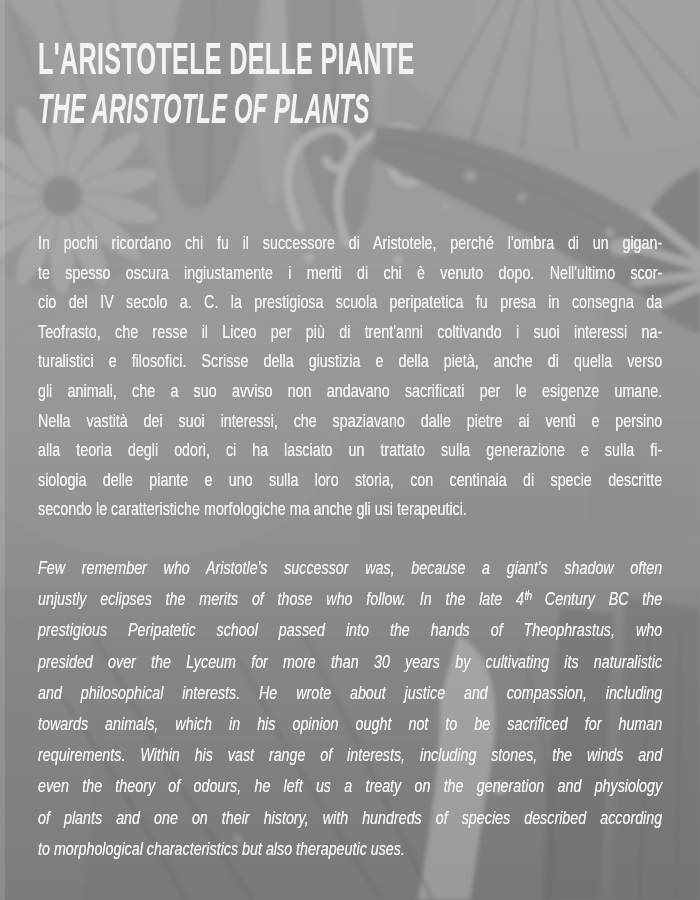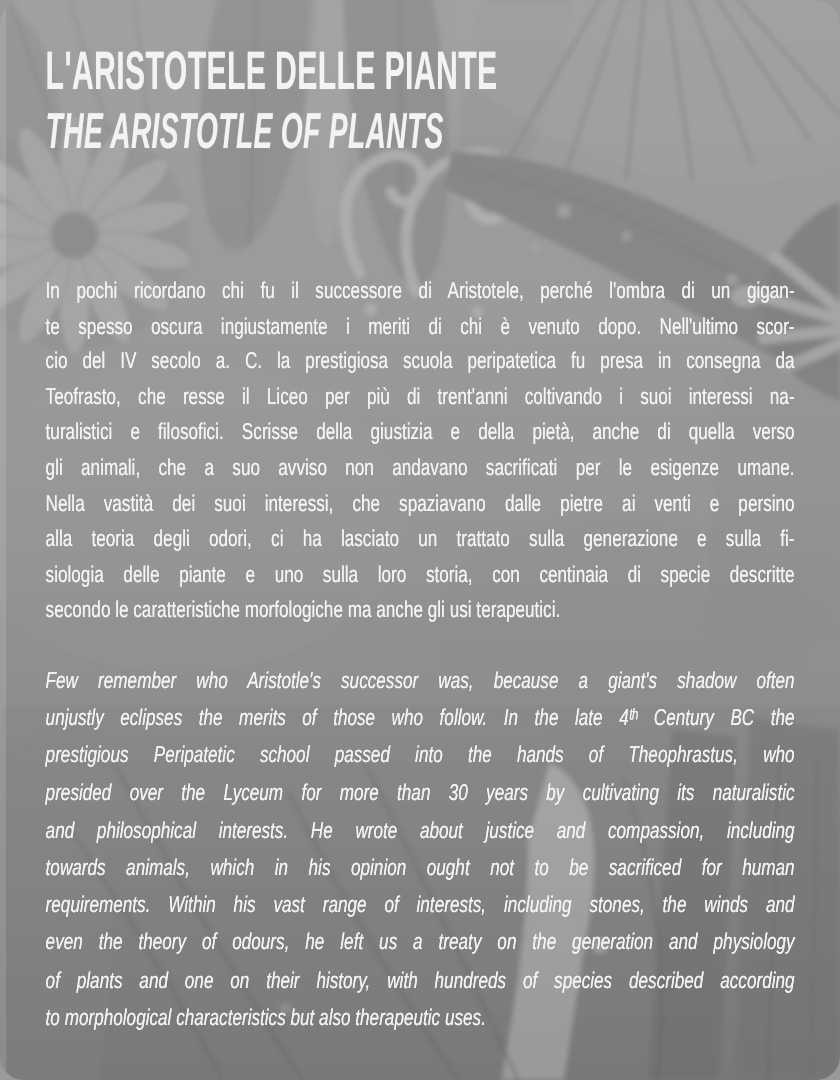--- a/index.html
+++ b/index.html
@@ -12,21 +12,20 @@
     font-family: "Liberation Sans", "DejaVu Sans", sans-serif;
     background: var(--bg);
     position: relative;
   }
   .stage {
     position: absolute;
     inset: 0;
     width: 700px;
     height: 900px;
     overflow: hidden;
-    border-radius: 20px;
   }
   .bg-art {
     position: absolute;
     inset: 0;
     width: 700px;
     height: 900px;
     display: block;
   }
   .content {
     position: absolute;

